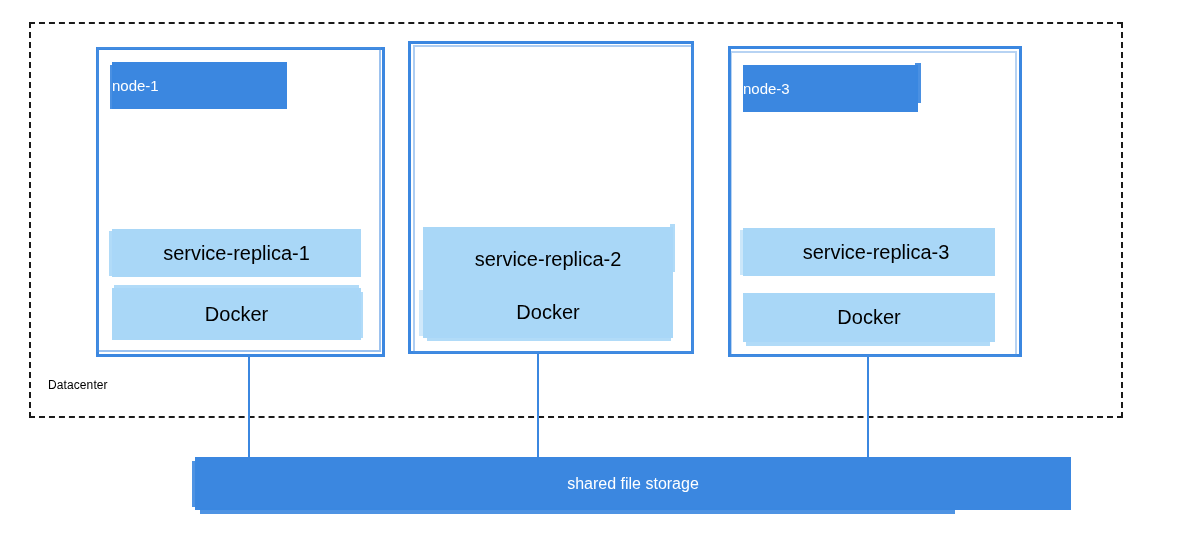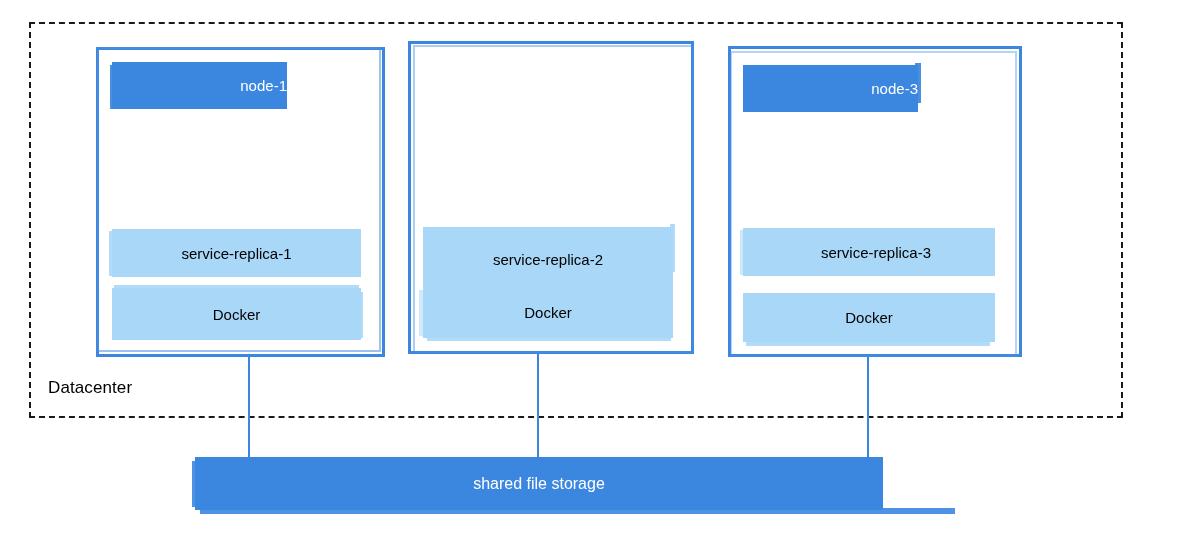--- a/index.html
+++ b/index.html
@@ -28,21 +28,21 @@
     width: 1094px;
     height: 396px;
     border: 2px dashed #1a1a1a;
     box-sizing: border-box;
     background: transparent;
   }
   .datacenter-label {
     position: absolute;
     left: 48px;
     top: 378px;
-    font-size: 17px;
+    font-size: 12px;
     color: #000000;
     letter-spacing: 0.1px;
     white-space: nowrap;
   }
 
   
   .node-box {
     position: absolute;
     background: #ffffff;
     border: 3px solid #3b87e0;
@@ -76,36 +76,36 @@
   }
 
   
   .node-header {
     position: absolute;
     background: #3b87e0;
     color: #ffffff;
     font-size: 15px;
     display: flex;
     align-items: center;
-    justify-content: flex-end;
+    justify-content: flex-start;
     box-sizing: border-box;
   }
   .node-header .sketch-tail {
     position: absolute;
     background: #3b87e0;
     opacity: 0.92;
     pointer-events: none;
   }
 
   
   .lbar {
     position: absolute;
     background: #a9d7f7;
     color: #000000;
-    font-size: 15px;
+    font-size: 20px;
     display: flex;
     align-items: center;
     justify-content: center;
     box-sizing: border-box;
   }
   .lbar .sketch-tail {
     position: absolute;
     background: #a9d7f7;
     opacity: 0.9;
     pointer-events: none;
@@ -116,21 +116,21 @@
     position: absolute;
     width: 2px;
     background: #3b87e0;
   }
 
   
   .storage-bar {
     position: absolute;
     left: 195px;
     top: 457px;
-    width: 688px;
+    width: 876px;
     height: 53px;
     background: #3b87e0;
     color: #ffffff;
     font-size: 16px;
     display: flex;
     align-items: center;
     justify-content: center;
     box-sizing: border-box;
   }
   .storage-bar .sketch-tail {

